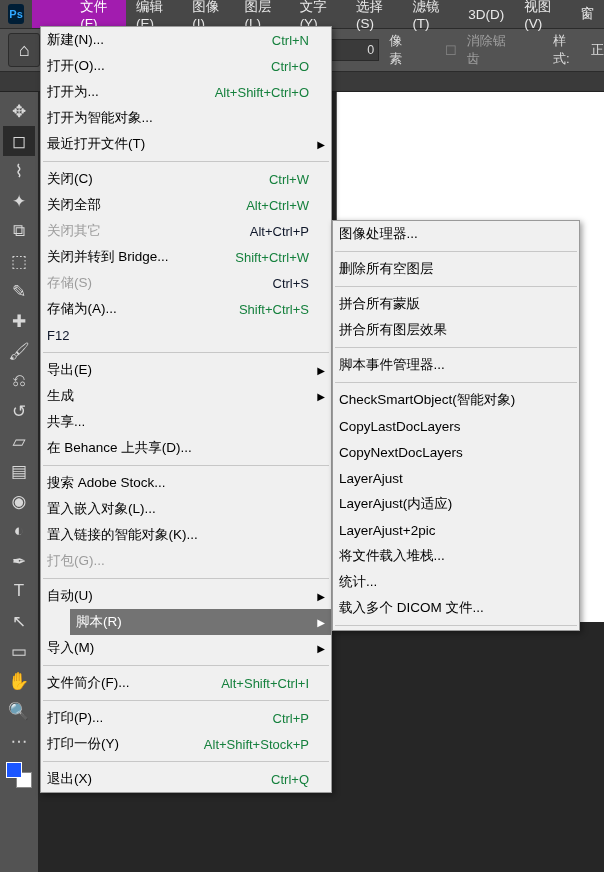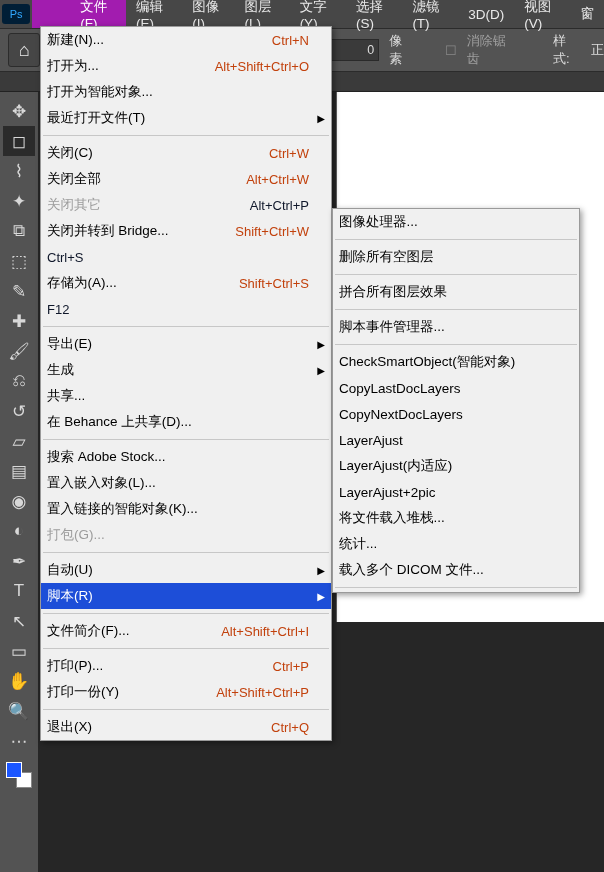--- a/index.html
+++ b/index.html
@@ -1,21 +1,21 @@
 <!DOCTYPE html>
 <html><head>
 <meta charset="utf-8">
 <style>
   * { margin: 0; padding: 0; box-sizing: border-box; font-family: "Microsoft YaHei", "Segoe UI", sans-serif; user-select: none; }
   body { width: 604px; height: 872px; background: #1e1e1e; overflow: hidden; }
 
   
   .app-bar { height: 28px; background: #474747; display: flex; align-items: stretch; }
   .ps-icon { width: 36px; display: flex; align-items: center; justify-content: center; }
-  .ps-box { width: 28px; height: 20px; background: linear-gradient(#001e36,#001e36); border-radius: 3px; display: flex; align-items: center; justify-content: center; color:#31a8ff; font-weight:400; font-size:11px; }
+  .ps-box { width: 16px; height: 20px; background: linear-gradient(#001e36,#001e36); border-radius: 3px; display: flex; align-items: center; justify-content: center; color:#31a8ff; font-weight:700; font-size:11px; }
   .menu-item { color: #e9e9e9; font-size: 13.5px; padding: 0 10px; display: flex; align-items: center; cursor: default; }
   .menu-item.active { background: #a21caf; color: #fff; padding-left: 48px; }
 
   
   .option-bar { height: 44px; background: #535353; display: flex; align-items: center; padding-left: 8px; gap: 10px; color: #ddd; font-size: 13px; border-top:1px solid #2b2b2b; border-bottom:1px solid #2b2b2b;}
   .tool-swatch { width: 34px; height: 34px; background:#464646; border:1px solid #2c2c2c; border-radius:3px; display:flex; align-items:center; justify-content:center; }
   .home-glyph { font-size:18px; color:#e8e8e8;}
   .opt-input { background:#3a3a3a; border:1px solid #2a2a2a; width:54px; height:22px; color:#ddd; text-align:right; padding-right:4px; font-size:12.5px;}
 
   
@@ -29,28 +29,28 @@
   .toolbox { position:absolute; top:92px; left:0; width:38px; background:#535353; display:flex; flex-direction:column; align-items:center; padding-top:4px; gap:0; bottom:0;}
   .tool { width:32px; height:30px; display:flex; align-items:center; justify-content:center; color:#d8d8d8; font-size:17px;}
   .tool.active{ background:#2b2b2b; }
   .swatch-pair { margin-top:6px; position:relative; width:26px; height:26px;}
   .swatch-pair .fg{ position:absolute; top:0; left:0; width:16px; height:16px; background:#1b56ff; border:1px solid #fff;}
   .swatch-pair .bg{ position:absolute; bottom:0; right:0; width:16px; height:16px; background:#fff; border:1px solid #888;}
 
   
   .menu-panel { position:absolute; background:#f0f0f0; border:1px solid #9a9a9a; box-shadow:2px 2px 6px rgba(0,0,0,.4); font-size:13.5px; color:#000;}
   .file-menu { top:26px; left:40px; width:292px; }
-  .sub-menu { top:208px; left:332px; width:248px; }
+  .sub-menu { top:220px; left:332px; width:248px; }
 
   .row { display:flex; align-items:center; height:26px; padding:0 22px 0 6px; white-space:nowrap; position:relative;}
   .row .label { flex:1;}
-  .row .kbd { color:#c2410c; font-size:13px;}
+  .row .kbd { color:#15803d; font-size:13px;}
   .row.disabled { color:#9c9c9c;}
   .row.disabled .kbd { color:#0f172a;}
-  .row.highlight { background:#1d4ed8; color:#fff;}
+  .row.highlight { background:#737373; color:#fff;margin-left:29px;}
   .row.has-sub::after { content:"▶"; position:absolute; right:6px; font-size:10px; color:inherit;}
   .sep { height:1px; background:#c7c7c7; margin:4px 2px;}
 </style>
 </head>
 <body>
 
 <div class="app-bar">
   <div class="ps-icon">
     <div class="ps-box">Ps</div>
   </div>
@@ -117,20 +117,24 @@
       <div class="fg"></div>
     </div>
   </div>
 
 <div class="menu-panel file-menu" id="file-menu">
     <div class="row">
       <span class="label">新建(N)...</span>
       <span class="kbd">Ctrl+N</span>
     </div>
     <div class="row">
+      <span class="label">打开(O)...</span>
+      <span class="kbd">Ctrl+O</span>
+    </div>
+    <div class="row">
       <span class="label">打开为...</span>
       <span class="kbd">Alt+Shift+Ctrl+O</span>
     </div>
     <div class="row">
       <span class="label">打开为智能对象...</span>
     </div>
     <div class="row has-sub">
       <span class="label">最近打开文件(T)</span>
     </div>
     <div class="sep"></div>
@@ -144,20 +148,21 @@
     </div>
     <div class="row disabled">
       <span class="label">关闭其它</span>
       <span class="kbd">Alt+Ctrl+P</span>
     </div>
     <div class="row">
       <span class="label">关闭并转到 Bridge...</span>
       <span class="kbd">Shift+Ctrl+W</span>
     </div>
     <div class="row disabled">
+      <span class="label">存储(S)</span>
       <span class="kbd">Ctrl+S</span>
     </div>
     <div class="row">
       <span class="label">存储为(A)...</span>
       <span class="kbd">Shift+Ctrl+S</span>
     </div>
     <div class="row disabled">
       <span class="kbd">F12</span>
     </div>
     <div class="sep"></div>
@@ -186,51 +191,57 @@
     <div class="row disabled">
       <span class="label">打包(G)...</span>
     </div>
     <div class="sep"></div>
     <div class="row has-sub">
       <span class="label">自动(U)</span>
     </div>
     <div class="row highlight has-sub">
       <span class="label">脚本(R)</span>
     </div>
+    <div class="row has-sub">
+      <span class="label">导入(M)</span>
+    </div>
     <div class="sep"></div>
     <div class="row">
       <span class="label">文件简介(F)...</span>
       <span class="kbd">Alt+Shift+Ctrl+I</span>
     </div>
     <div class="sep"></div>
     <div class="row">
       <span class="label">打印(P)...</span>
       <span class="kbd">Ctrl+P</span>
     </div>
     <div class="row">
       <span class="label">打印一份(Y)</span>
-      <span class="kbd">Alt+Shift+Ctrl+P</span>
+      <span class="kbd">Alt+Shift+Stock+P</span>
     </div>
     <div class="sep"></div>
     <div class="row">
       <span class="label">退出(X)</span>
       <span class="kbd">Ctrl+Q</span>
     </div>
   </div>
 
 <div class="menu-panel sub-menu" id="sub-menu">
     <div class="row">
       <span class="label">图像处理器...</span>
     </div>
     <div class="sep"></div>
     <div class="row">
       <span class="label">删除所有空图层</span>
     </div>
     <div class="sep"></div>
     <div class="row">
+      <span class="label">拼合所有蒙版</span>
+    </div>
+    <div class="row">
       <span class="label">拼合所有图层效果</span>
     </div>
     <div class="sep"></div>
     <div class="row">
       <span class="label">脚本事件管理器...</span>
     </div>
     <div class="sep"></div>
     <div class="row">
       <span class="label">CheckSmartObject(智能对象)</span>
     </div>

